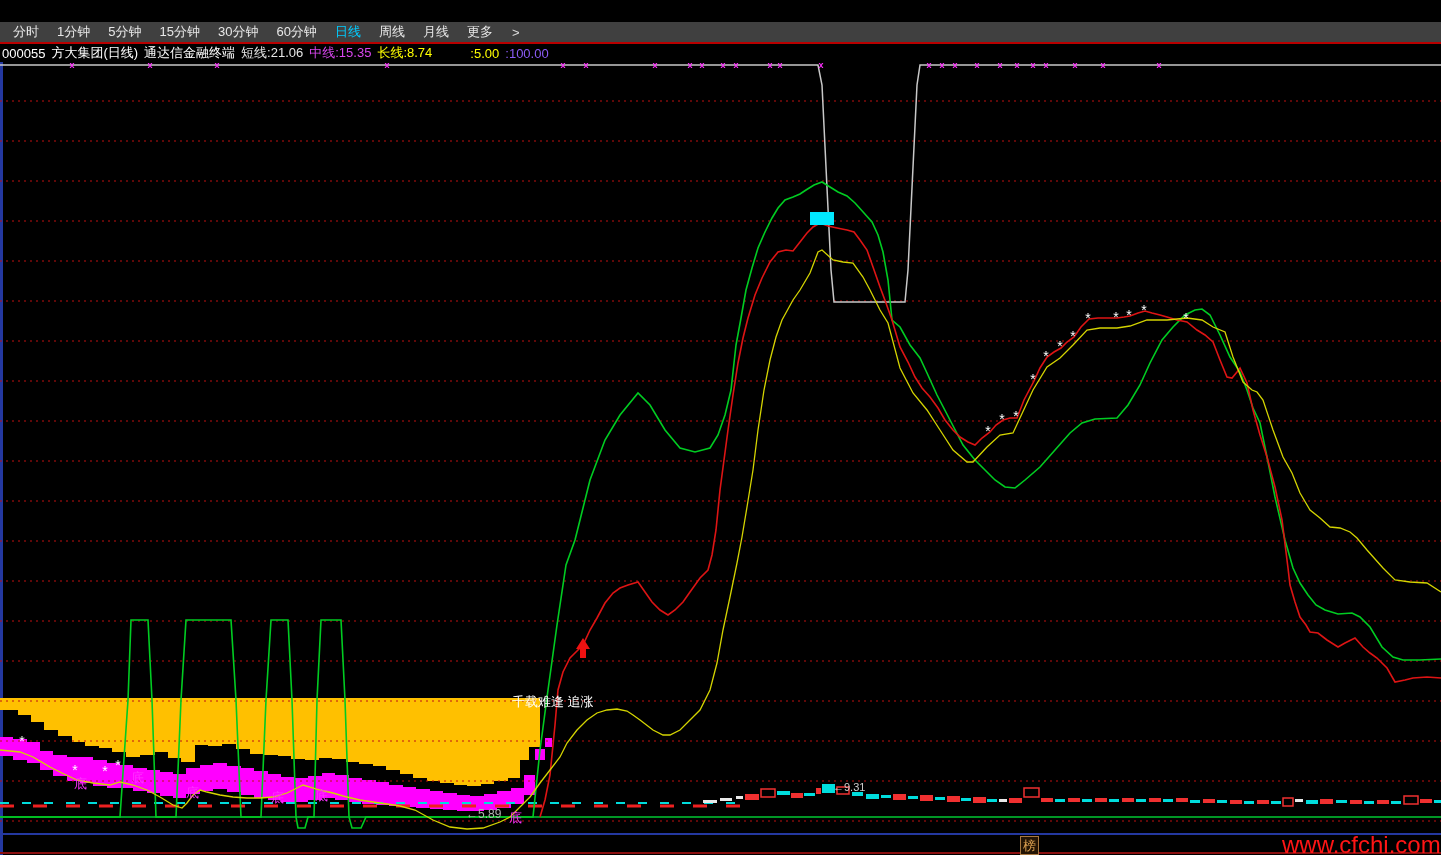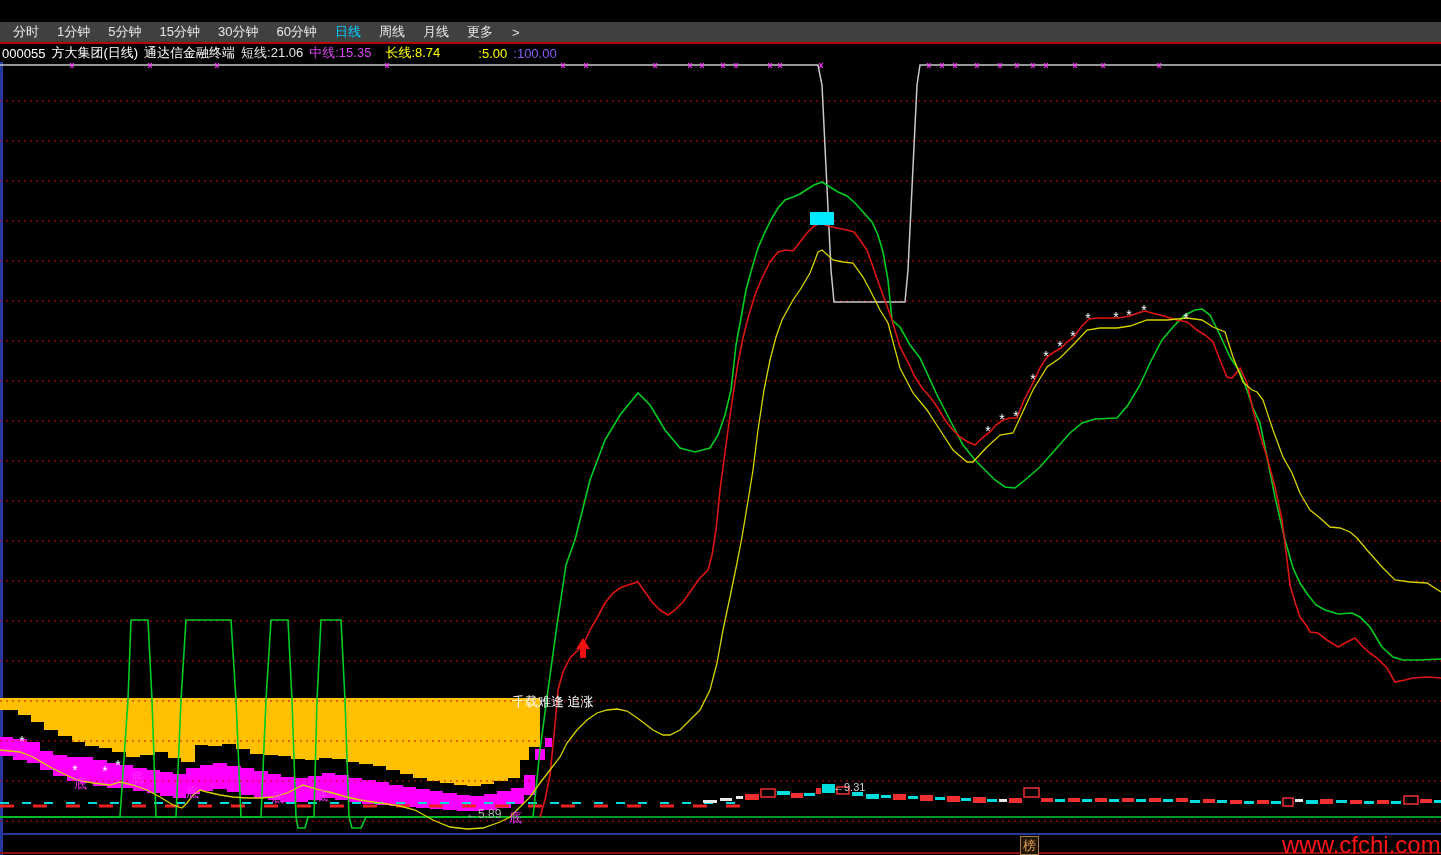--- a/index.html
+++ b/index.html
@@ -21,21 +21,21 @@
   .toolbar{position:absolute;left:0;top:22px;width:1441px;height:20px;background:#404040;
     display:flex;align-items:center;font-size:13px;color:#e8e8e8;z-index:5;padding-left:4px;box-sizing:border-box;}
   .ti{padding:0 9px;}
   .ti.active{color:#00ccff;}
   .tarrow{padding:0 10px;color:#dddddd;}
   .redline{position:absolute;left:0;top:42px;width:1441px;height:2px;background:#b80000;z-index:5;}
   
   .header{position:absolute;left:0;top:44px;width:1441px;height:18px;background:#000;display:flex;
     align-items:center;font-size:13px;color:#fff;z-index:5;padding-left:2px;box-sizing:border-box;white-space:nowrap;}
   .header span{margin-right:6px;}
-  .c-green{color:#e5e5e5;} .c-red{color:#d946ef;} .c-yellow{color:#ffff00;margin-left:8px;} .c-magenta{color:#8b5cf6;}
+  .c-green{color:#e5e5e5;} .c-red{color:#d946ef;} .c-yellow{color:#ffff00;} .c-magenta{color:#8b5cf6;}
   .gap40{margin-left:32px;}
   .fld i{font-style:normal;} .fld b{font-weight:normal;}
   
   svg{position:absolute;left:0;top:0;z-index:1;}
   svg text{font-family:"Liberation Sans",sans-serif;}
   
   .badge{position:absolute;left:1020px;top:836px;width:17px;height:17px;line-height:17px;text-align:center;
     color:#dca050;border:1px solid #a87840;background:#241403;font-size:13px;z-index:4;}
   .watermark{position:absolute;left:1282px;top:831px;font-size:24px;color:#ff1515;z-index:4;letter-spacing:0px;}
 </style>

